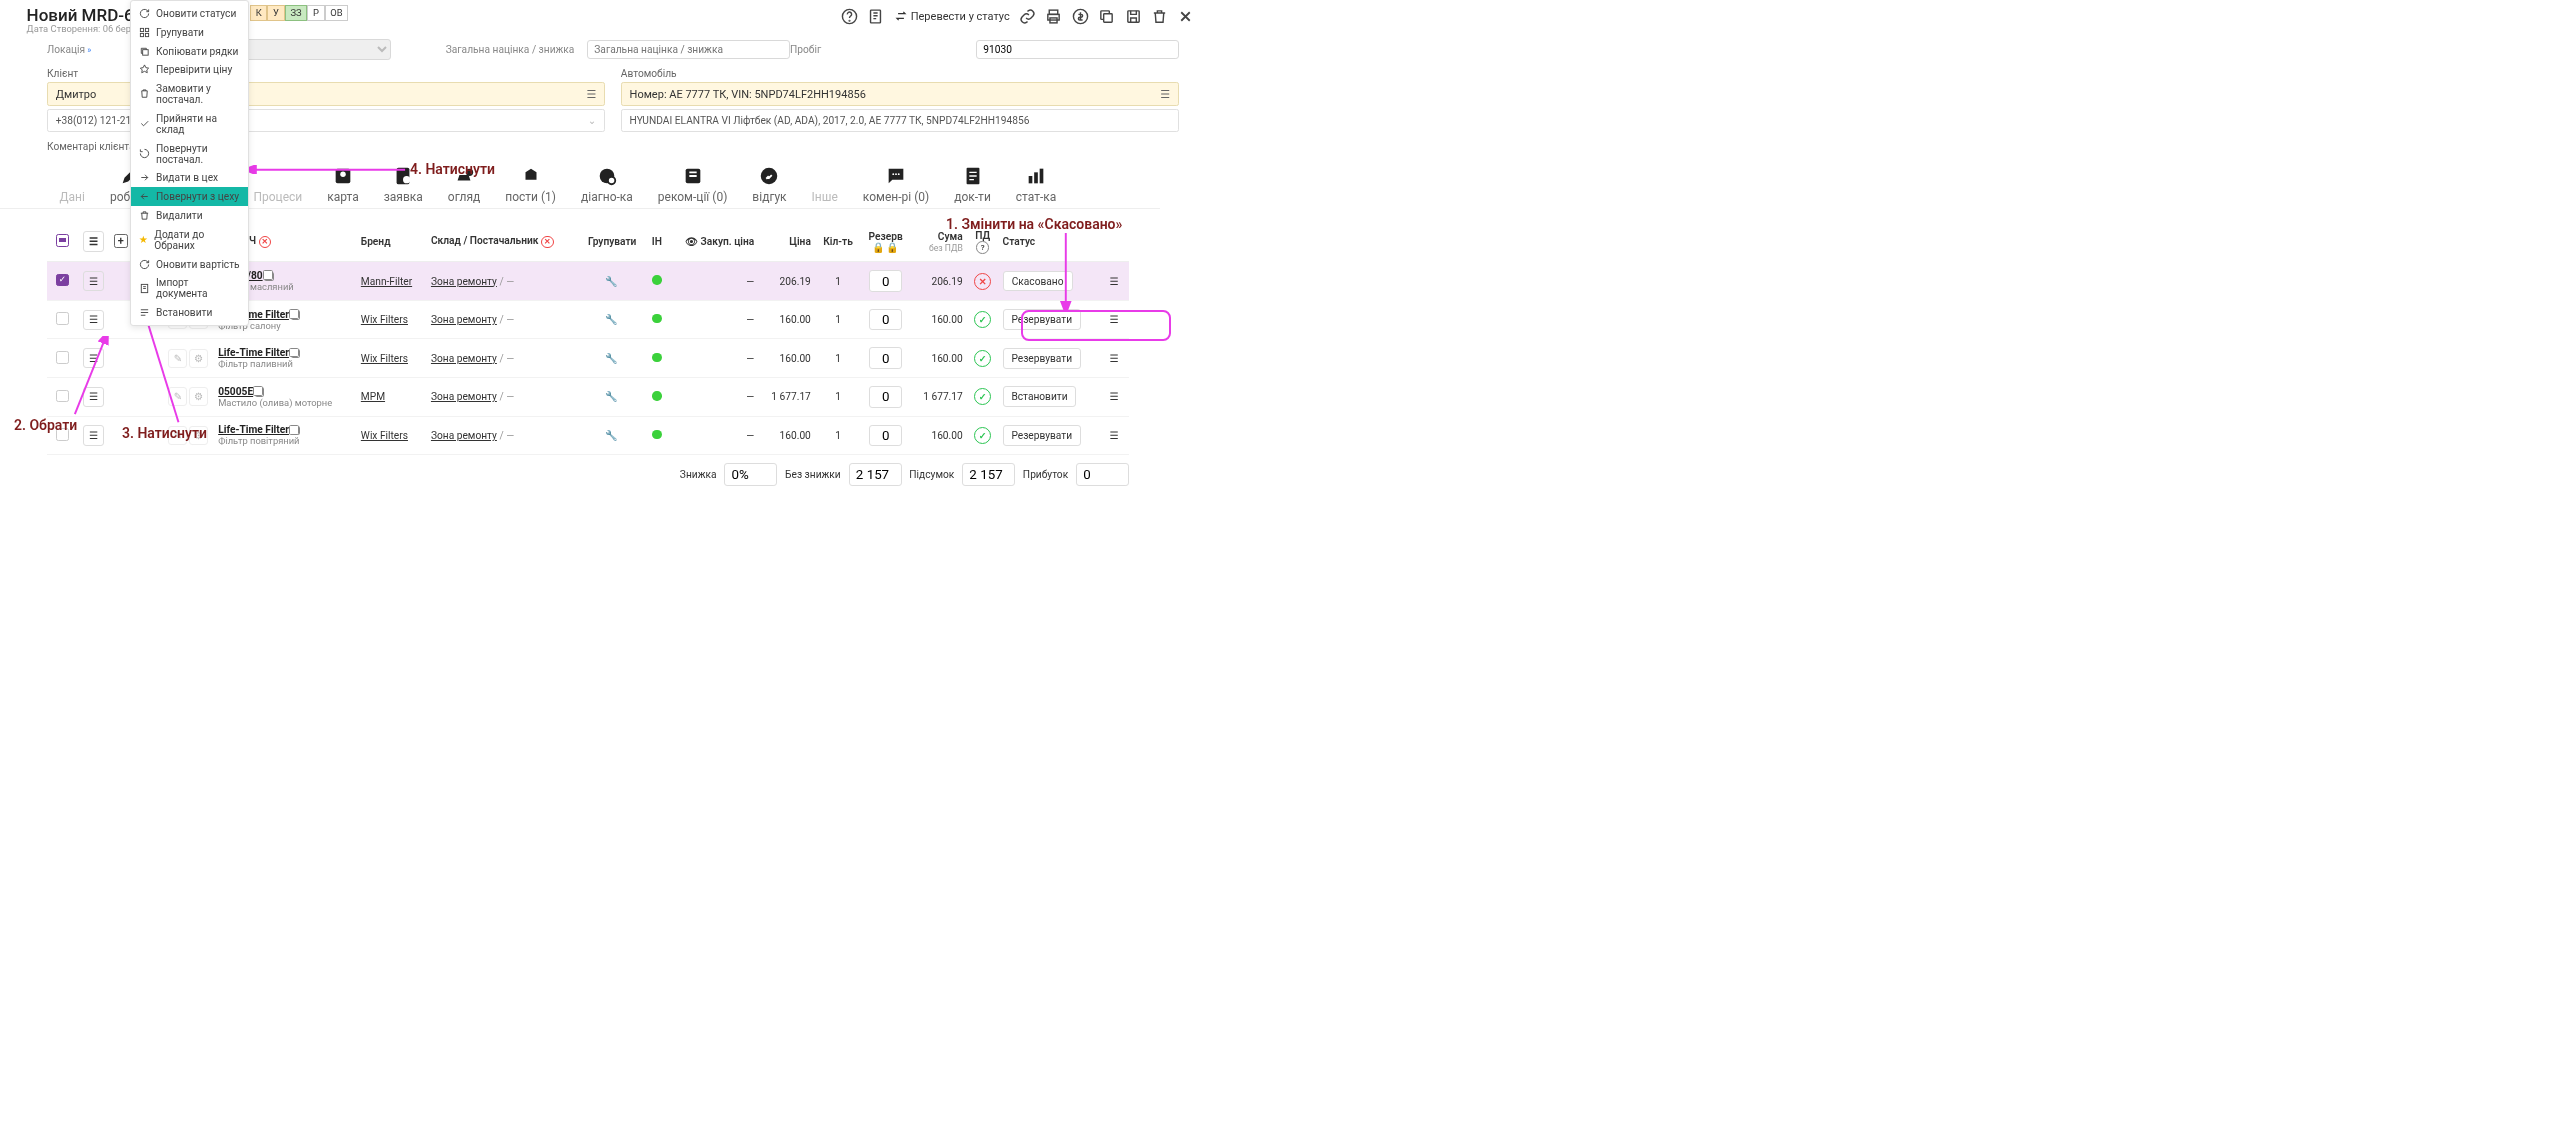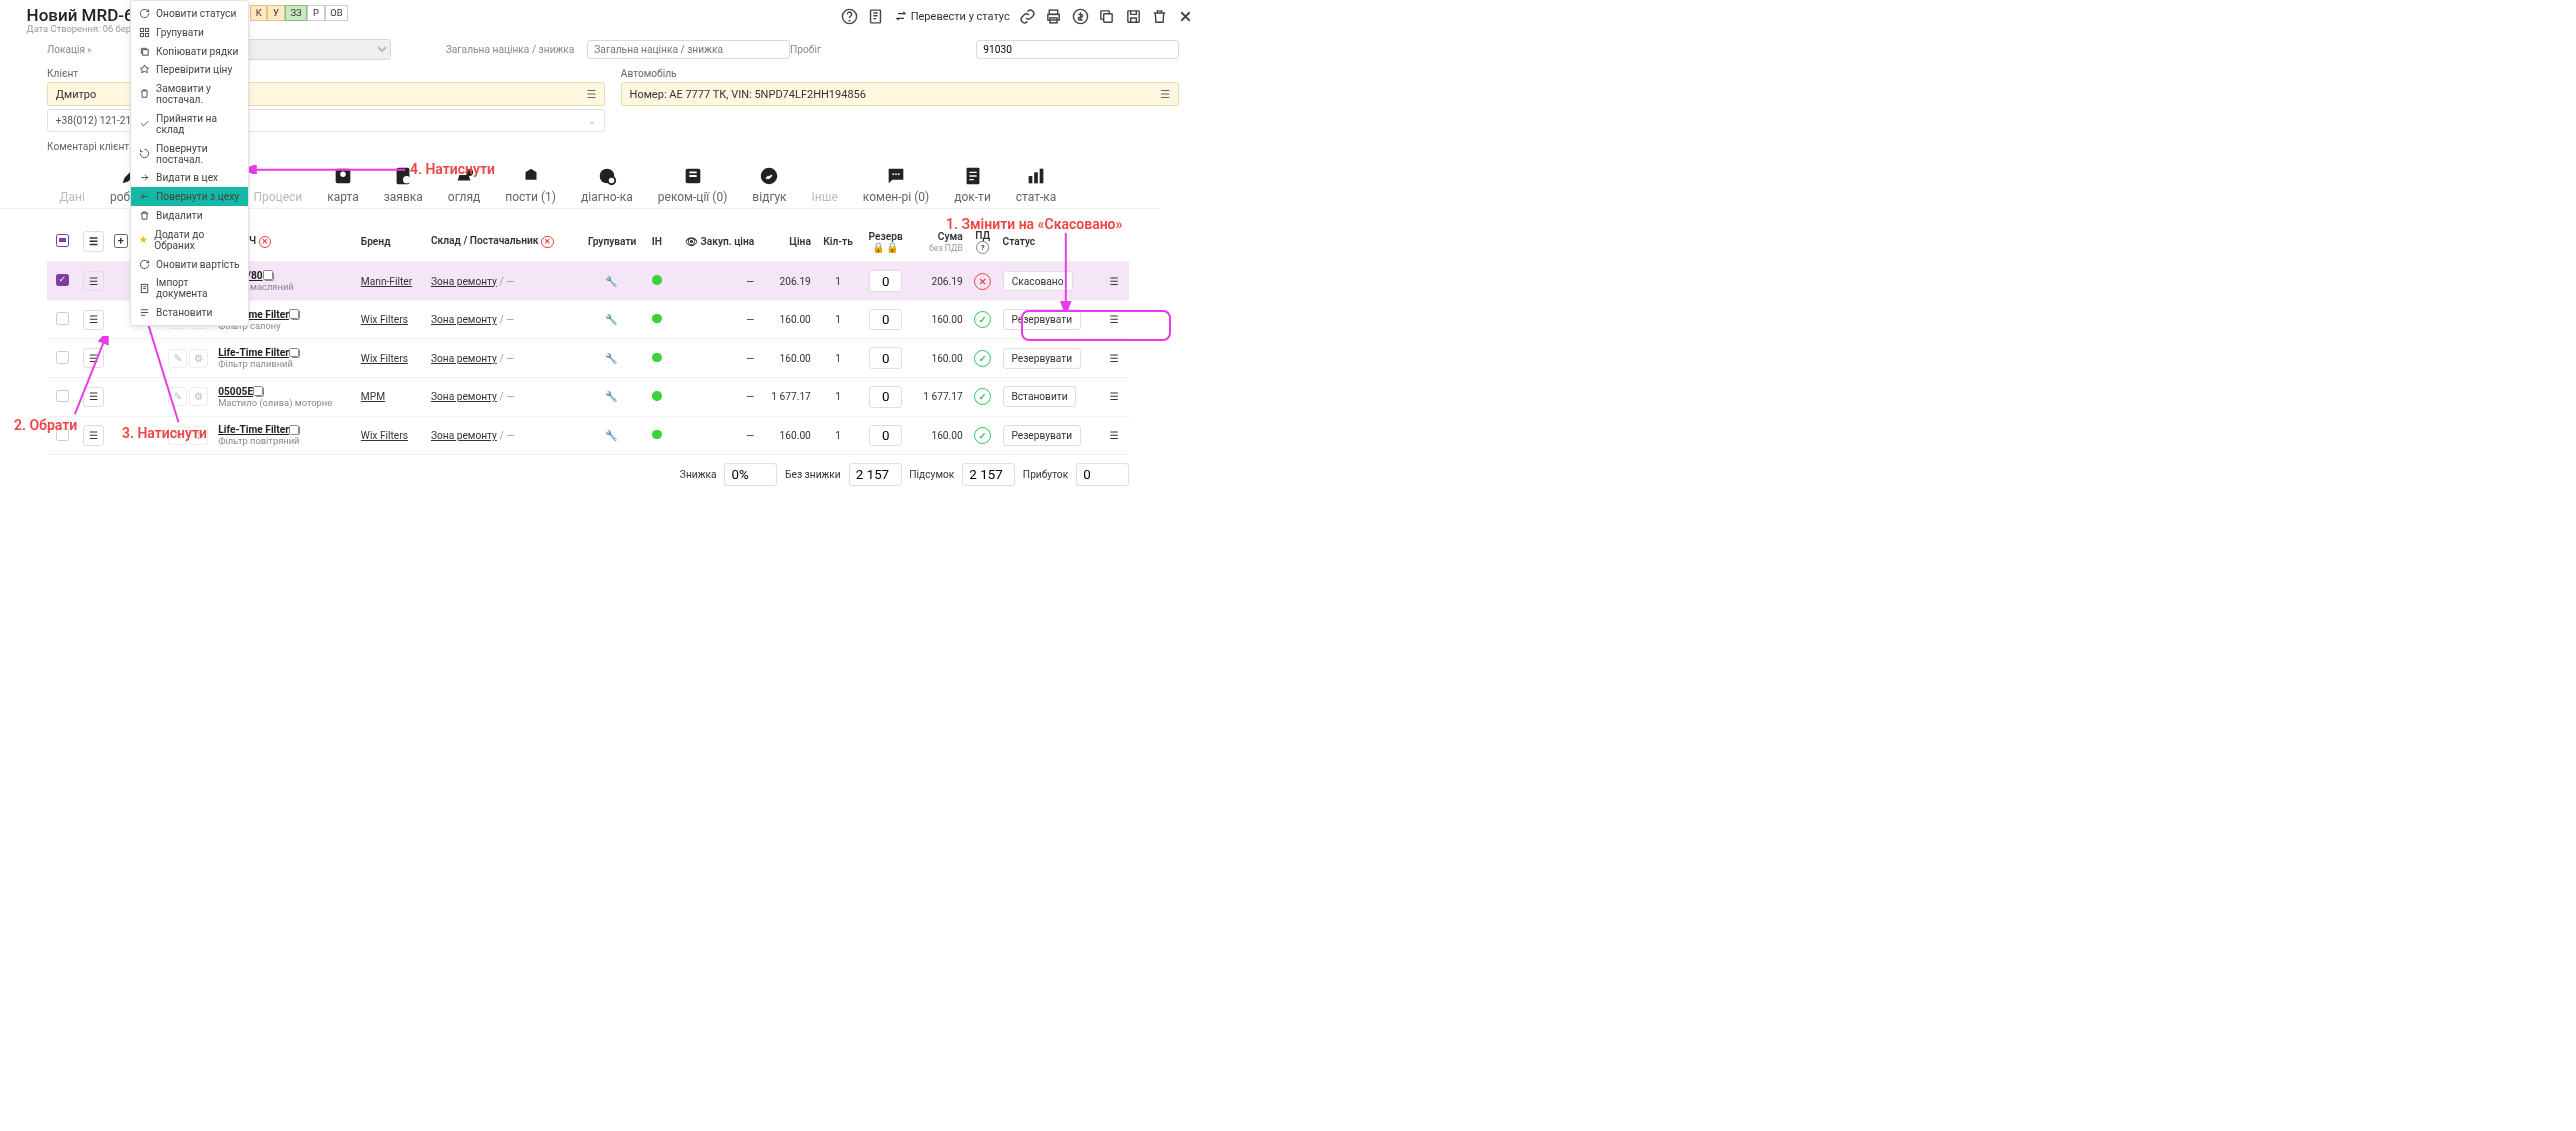--- a/index.html
+++ b/index.html
@@ -43,21 +43,21 @@
 .comments-row { padding: 3.1px 31px 6.3px 47px; font-size: 10.2px; color: #666; }
 
 
 .ctx-menu { position: absolute; left: 130px; top: 0; width: 119px; background: #fff; border: 0.8px solid #e0e0e0; border-radius: 3.1px; box-shadow: 0 1.6px 6.3px rgba(0,0,0,.1); z-index: 50; padding: 3.1px 0; }
 .ctx-item { display: flex; align-items: center; gap: 6.3px; padding: 3.9px 7.8px; font-size: 10.2px; cursor: pointer; color: #444; }
 .ctx-item.hl { background: #14b8a6; }
 .ctx-item svg { width: 11px; height: 11px; flex-shrink: 0; }
 .ctx-item .star { color: #f5b800; }
 
 
-.anno { position: absolute; color: #ef4444; font-size: 14px; font-weight: 600; pointer-events: none; }
+.anno { position: absolute; color: #7f1d1d; font-size: 14px; font-weight: 600; pointer-events: none; }
 
 
 .tab-icons { display: flex; gap: 0; padding: 0 31px 0 47px; border-bottom: 0.8px solid #eee; align-items: flex-end; max-width: 1160px; }
 .tab-icon { display: flex; flex-direction: column; align-items: center; padding: 6.3px 12.5px 4.7px; cursor: pointer; font-size: 12px; color: #666; gap: 3.1px; }
 .tab-icon svg { width: 22px; height: 22px; color: #222; }
 .tab-icon.dim { color: #bbb; }
 
 
 .parts-wrap { padding: 12.5px 31px 0 47px; max-width: 1160px; }
 .parts-table { width: 100%; border-collapse: collapse; }
@@ -197,20 +197,23 @@
     <div class="box-row2">
       <span>+38(012) 121-21-21</span>
       <span class="chev">⌄</span>
     </div>
   </div>
   <div class="box">
     <div class="box-label">Автомобіль</div>
     <div class="box-row">
       <span>Номер: АЕ 7777 ТК,  VIN: 5NPD74LF2HH194856</span>
       <span class="menu-icon">☰</span>
+    </div>
+    <div class="box-row2">
+      <span>HYUNDAI ELANTRA VI Ліфтбек (AD, ADA), 2017, 2.0, АЕ 7777 ТК, 5NPD74LF2HH194856</span>
     </div>
   </div>
 </div>
 
 <div class="comments-row">Коментарі клієнта</div>
 
 <div class="ctx-menu">
   <div class="ctx-item">
         <svg viewBox="0 0 24 24" fill="none" stroke="currentColor" stroke-width="2">
           <path d="M21 12a9 9 0 11-3-6.7L21 8M21 3v5h-5"></path>

